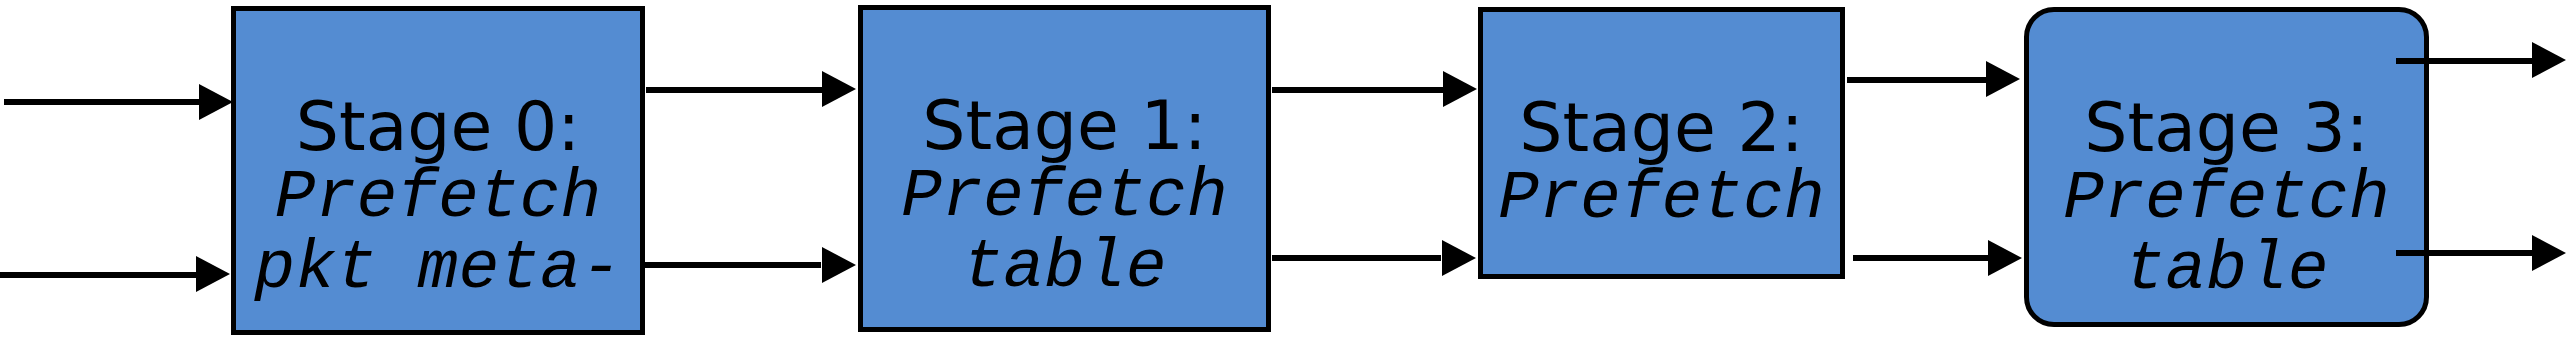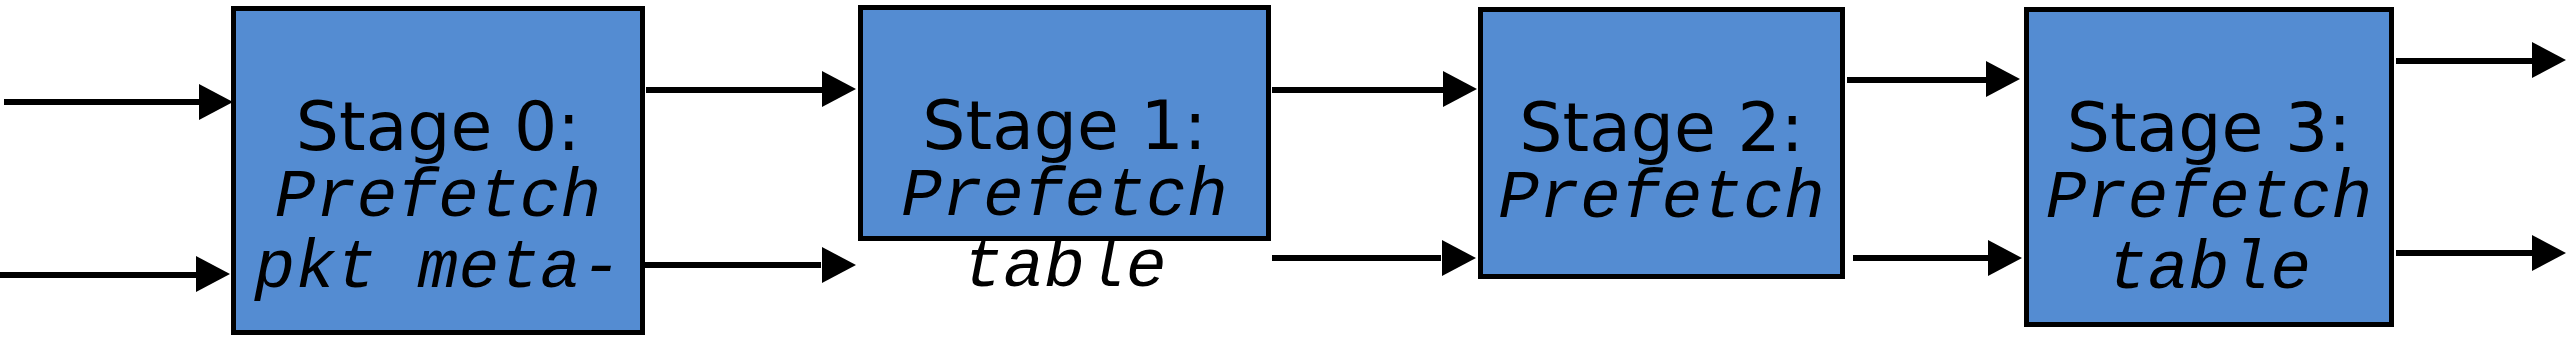--- a/index.html
+++ b/index.html
@@ -32,23 +32,23 @@
     color: #000000;
     white-space: nowrap;
     text-align: left;
   }
   .stage-box .subtitle-line {
     font-style: italic;
     font-family: Liberation Mono, monospace;
   }
   
   .b0 { left: 231px;  top: 5.6px;  width: 414px; height: 329px; }
-  .b1 { left: 858px; top: 5px;  width: 413px; height: 236px; }
+  .b1 { left: 858px; top: 5px;  width: 413px; height: 327px; }
   .b2 { left: 1478px; top: 7px; width: 367px; height: 272px; }
-  .b3 { left: 2024px; top: 7px; width: 370px; height: 320px; }
+  .b3 { left: 2024px; top: 7px; width: 405px; height: 320px; border-radius: 30px; }
 
   .arrow-shaft {
     position: absolute;
     height: 6.3px;
     background: var(--arrow-color, #000000);
   }
   .arrow-head {
     position: absolute;
     width: 0;
     height: 0;

